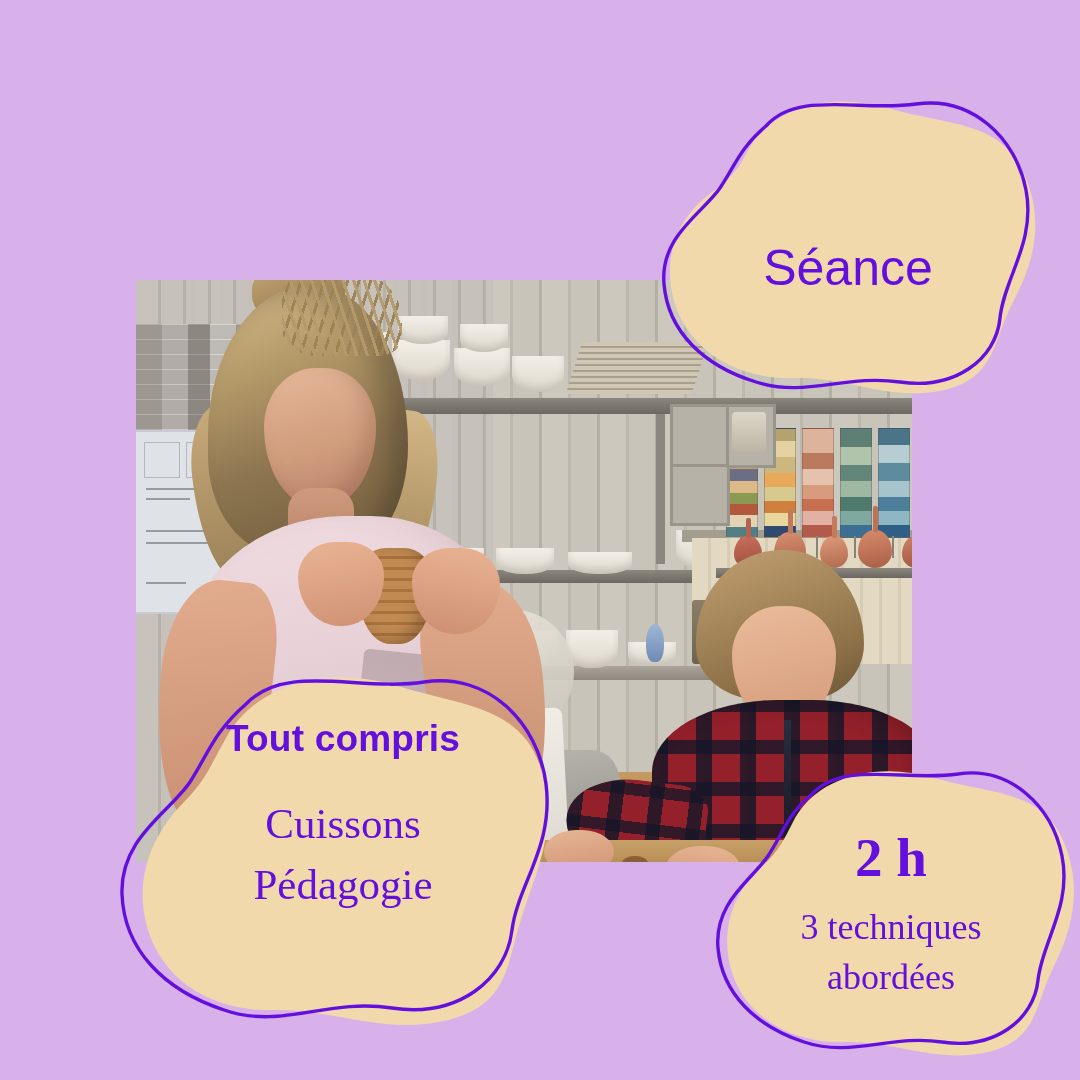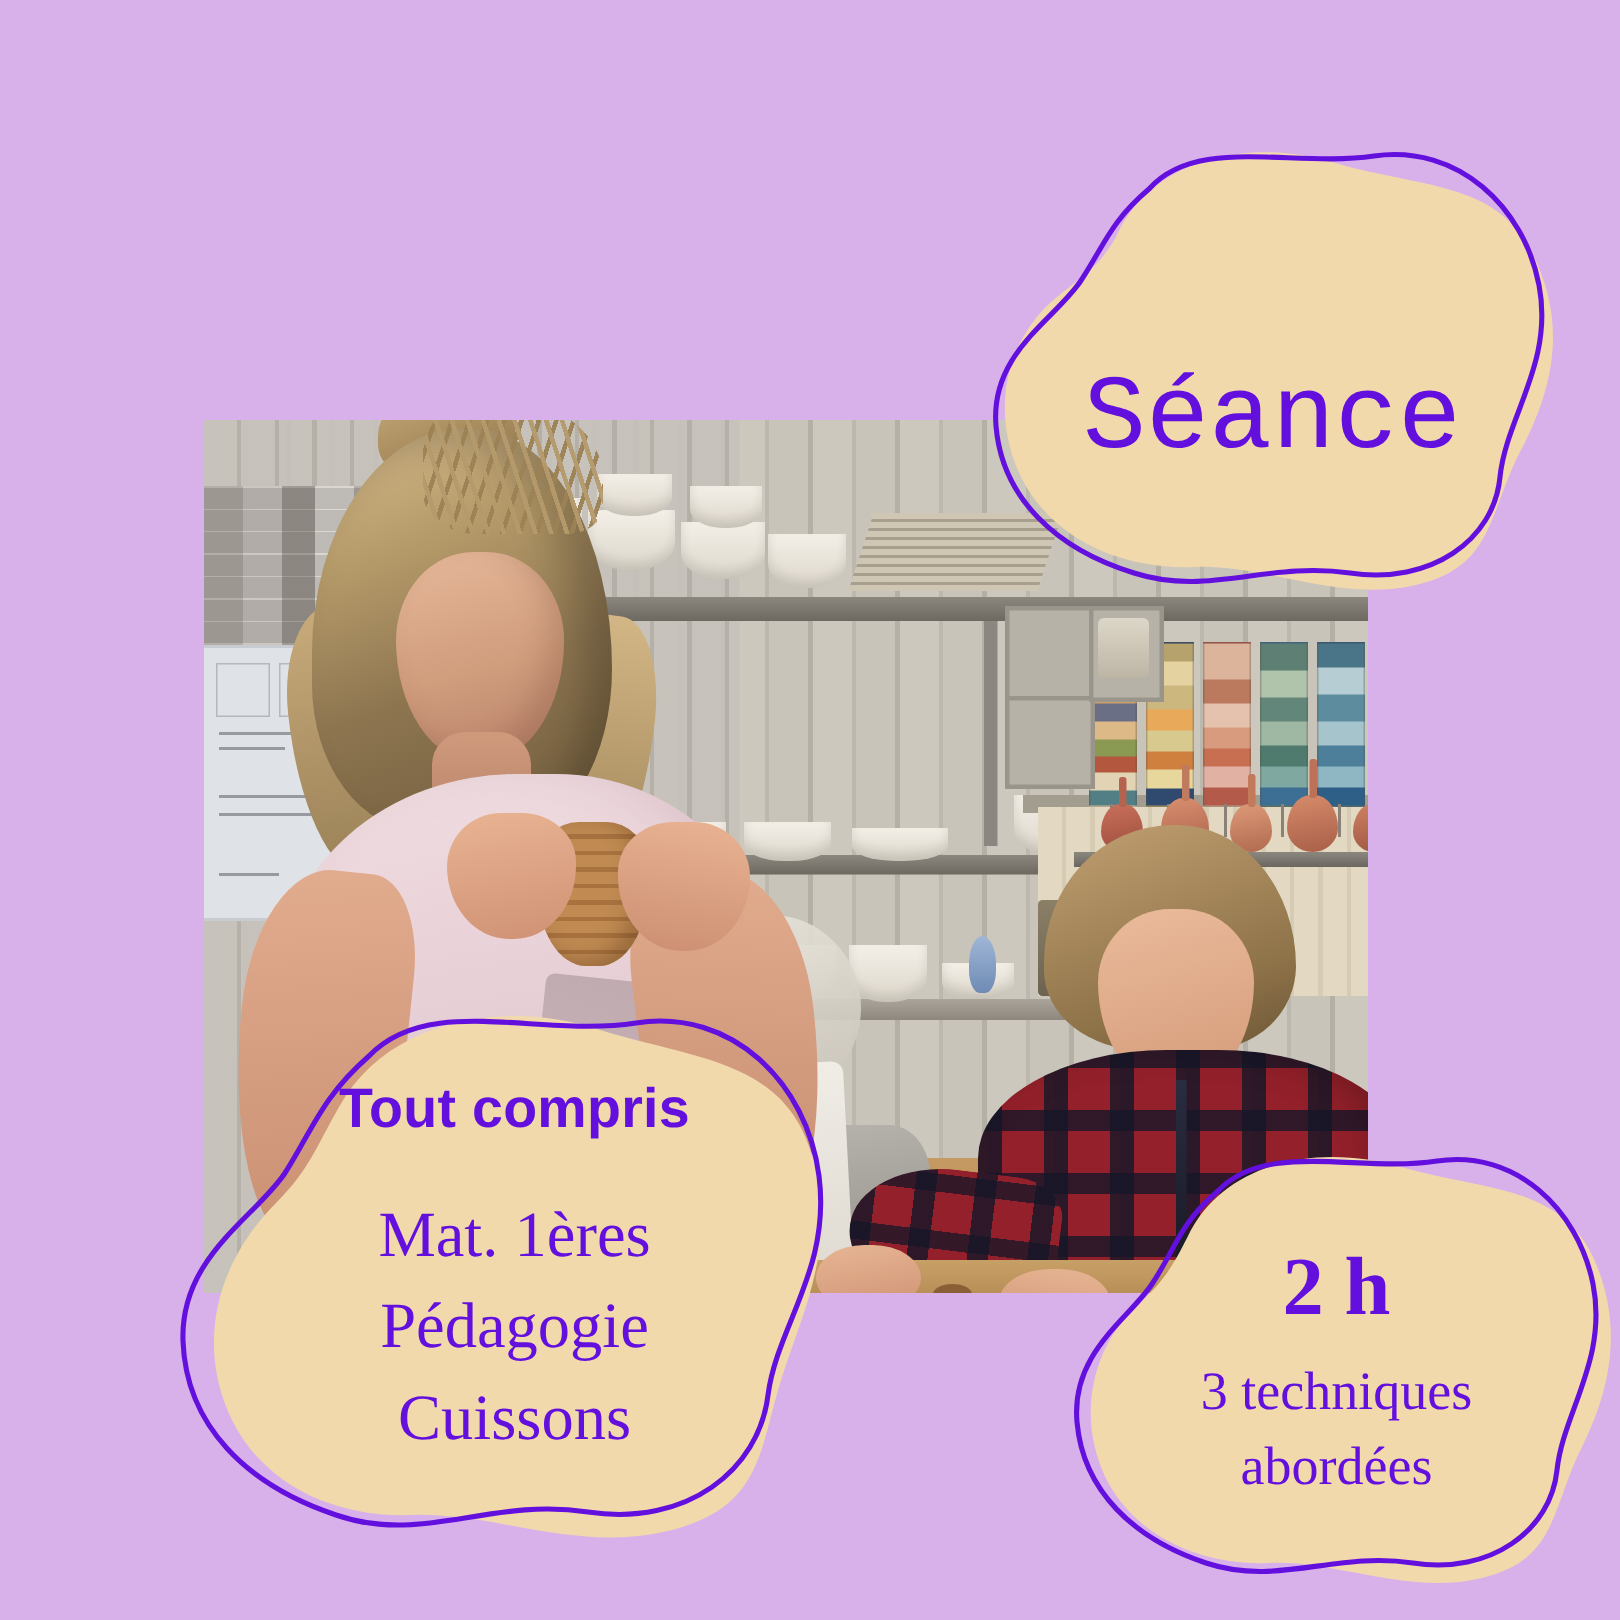--- a/index.html
+++ b/index.html
@@ -265,22 +265,22 @@
   .blob{position:absolute;}
   .blob svg{position:absolute;left:0;top:0;overflow:visible;}
   .blob-text{position:absolute;text-align:center;color:#6310DE;width:100%;}
 
   #blob-seance{left:648px;top:86px;width:400px;height:320px;}
   #blob-tout{left:118px;top:658px;width:450px;height:390px;text-decoration:underline;}
   #blob-2h{left:700px;top:758px;width:382px;height:322px;}
 
   .t-seance{
     left:0;top:150px;
-    font-size:70px;line-height:1.28;
-    font-family:Liberation Mono, monospace;
+    font-size:50px;line-height:1.28;
+    font-family:Liberation Sans, sans-serif;
   }
   .t-tout-head{
     left:0;top:60px;
     font-family:"Liberation Sans",sans-serif;
     font-weight:700;font-size:37px;letter-spacing:.2px;
   }
   .t-tout-body{
     left:0;top:135px;
     font-size:43px;line-height:1.42;
     font-family:"Liberation Serif",serif;
@@ -444,23 +444,22 @@
                C442,168 418,214 404,258 C388,306 392,346 330,362
                C266,378 214,350 156,352 C96,354 46,324 30,272
                C14,220 36,174 66,144 C88,122 92,108 108,80 Z" fill="#f2d9ac"></path>
       <path d="M128,46 C168,4 242,34 306,24 C370,14 420,64 428,126
                C436,188 400,226 394,272 C388,322 340,360 274,350
                C208,340 164,372 106,352 C46,332 6,292 4,236
                C2,180 52,154 72,124 C90,96 96,74 128,46 Z" fill="none" stroke="#6310DE" stroke-width="3.4" stroke-linejoin="round"></path>
     </svg>
     <div class="blob-text t-tout-head">Tout compris</div>
     <div class="blob-text t-tout-body">
-      <div>Mat. 1ères</div>
+      <div>Cuissons</div>
       <div>Pédagogie</div>
-      <div>Cuissons</div>
     </div>
   </div>
 
   <div class="blob" id="blob-2h">
     <svg width="382" height="322" viewBox="0 0 382 322">
       <path d="M92,66 C116,16 180,4 234,20 C290,36 340,32 362,80
                C384,128 372,172 354,208 C334,248 338,282 288,294
                C238,306 192,282 146,284 C96,286 50,262 34,220
                C18,178 32,138 56,114 C74,98 80,90 92,66 Z" fill="#f2d9ac"></path>
       <path d="M112,36 C144,2 206,24 258,16 C310,8 352,48 362,98

